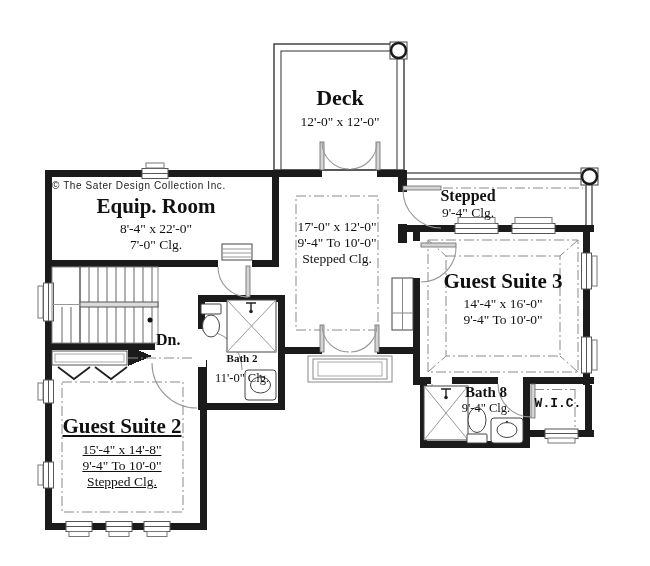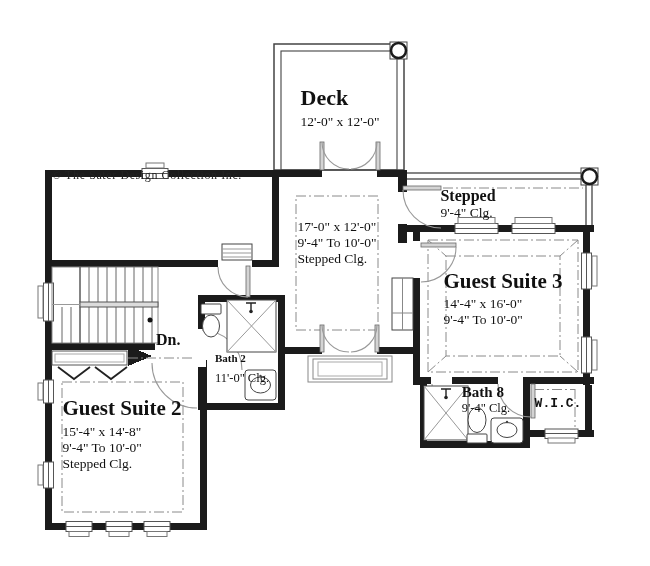--- a/index.html
+++ b/index.html
@@ -1,31 +1,31 @@
 <!DOCTYPE html>
 <html><head>
 <meta charset="utf-8">
 <style>
   html,body{margin:0;padding:0;background:#fff;}
   .plan{position:relative;width:650px;height:566px;background:#fff;overflow:hidden;
         font-family:"Liberation Serif",serif;color:#111;}
   .plan svg{position:absolute;left:0;top:0;}
-  .lbl{position:absolute;transform:translateX(-50%);text-align:left;white-space:nowrap;z-index:5;}
+  .lbl{position:absolute;transform:translateX(-50%);text-align:center;white-space:nowrap;z-index:5;}
   .lbl-left{position:absolute;white-space:nowrap;z-index:5;}
   .nm{font-weight:bold;}
   .s22{font-size:22px;line-height:24px;}
   .s21{font-size:21px;line-height:23px;}
   .s17{font-size:11px;line-height:19px;}
   .s16{font-size:16px;line-height:18px;}
   .s15{font-size:15px;line-height:17px;}
   .s13{font-size:13px;line-height:15px;font-family:Liberation Mono, monospace;}
   .dm{font-size:13.5px;line-height:16px;}
   .dm-sm{font-size:12.5px;line-height:15px;}
-  .copyright{position:absolute;left:52px;top:168px;font-family:Liberation Serif, serif;
-             font-size:12px;letter-spacing:0.6px;color:#222;z-index:5;}
+  .copyright{position:absolute;left:52px;top:180px;font-family:Liberation Sans, sans-serif;
+             font-size:10px;letter-spacing:0.6px;color:#222;z-index:5;}
 </style>
 </head>
 <body>
 
 <div class="plan">
 
 <svg width="650" height="566" viewBox="0 0 650 566">
 
   <g fill="none" stroke="#444">
     <rect x="274" y="44" width="130" height="126" stroke-width="1.5"></rect>
@@ -261,20 +261,25 @@
   <circle cx="150" cy="320" r="2.5" fill="#111"></circle>
 </svg>
 
 <div class="copyright">© The Sater Design Collection Inc.</div>
 
 <div class="lbl" style="left:340px;top:86px;">
   <div class="nm s22">Deck</div>
   <div class="dm" style="margin-top:4px;">12'-0" x  12'-0"</div>
 </div>
 
+<div class="lbl" style="left:156px;top:195px;">
+  <div class="nm s21">Equip. Room</div>
+  <div class="dm" style="margin-top:3px;">8'-4" x  22'-0"</div>
+  <div class="dm">7'-0"  Clg.</div>
+</div>
 
 <div class="lbl" style="left:337px;top:216px;">
   <div class="dm" style="margin-top:3px;">17'-0" x  12'-0"</div>
   <div class="dm">9'-4"  To 10'-0"</div>
   <div class="dm">Stepped Clg.</div>
 </div>
 
 <div class="lbl" style="left:468px;top:187px;">
   <div class="nm s16">Stepped</div>
   <div class="dm">9'-4" Clg.</div>
@@ -293,21 +298,21 @@
 
 <div class="lbl" style="left:486px;top:384px;">
   <div class="nm s15">Bath 8</div>
   <div class="dm-sm">9'-4" Clg.</div>
 </div>
 
 <div class="lbl" style="left:558px;top:396px;">
   <div class="nm s13">W.I.C.</div>
 </div>
 
-<div class="lbl" style="left:122px;top:397px;">
+<div class="lbl" style="left:122px;top:415px;text-decoration:underline;">
   <div class="nm s21">Guest Suite 2</div>
   <div class="dm" style="margin-top:4px;">15'-4" x  14'-8"</div>
   <div class="dm">9'-4"  To 10'-0"</div>
   <div class="dm">Stepped Clg.</div>
 </div>
 
 <div class="lbl-left nm s16" style="left:156px;top:311px;margin-top:20px;">Dn.</div>
 
 </div>
 

